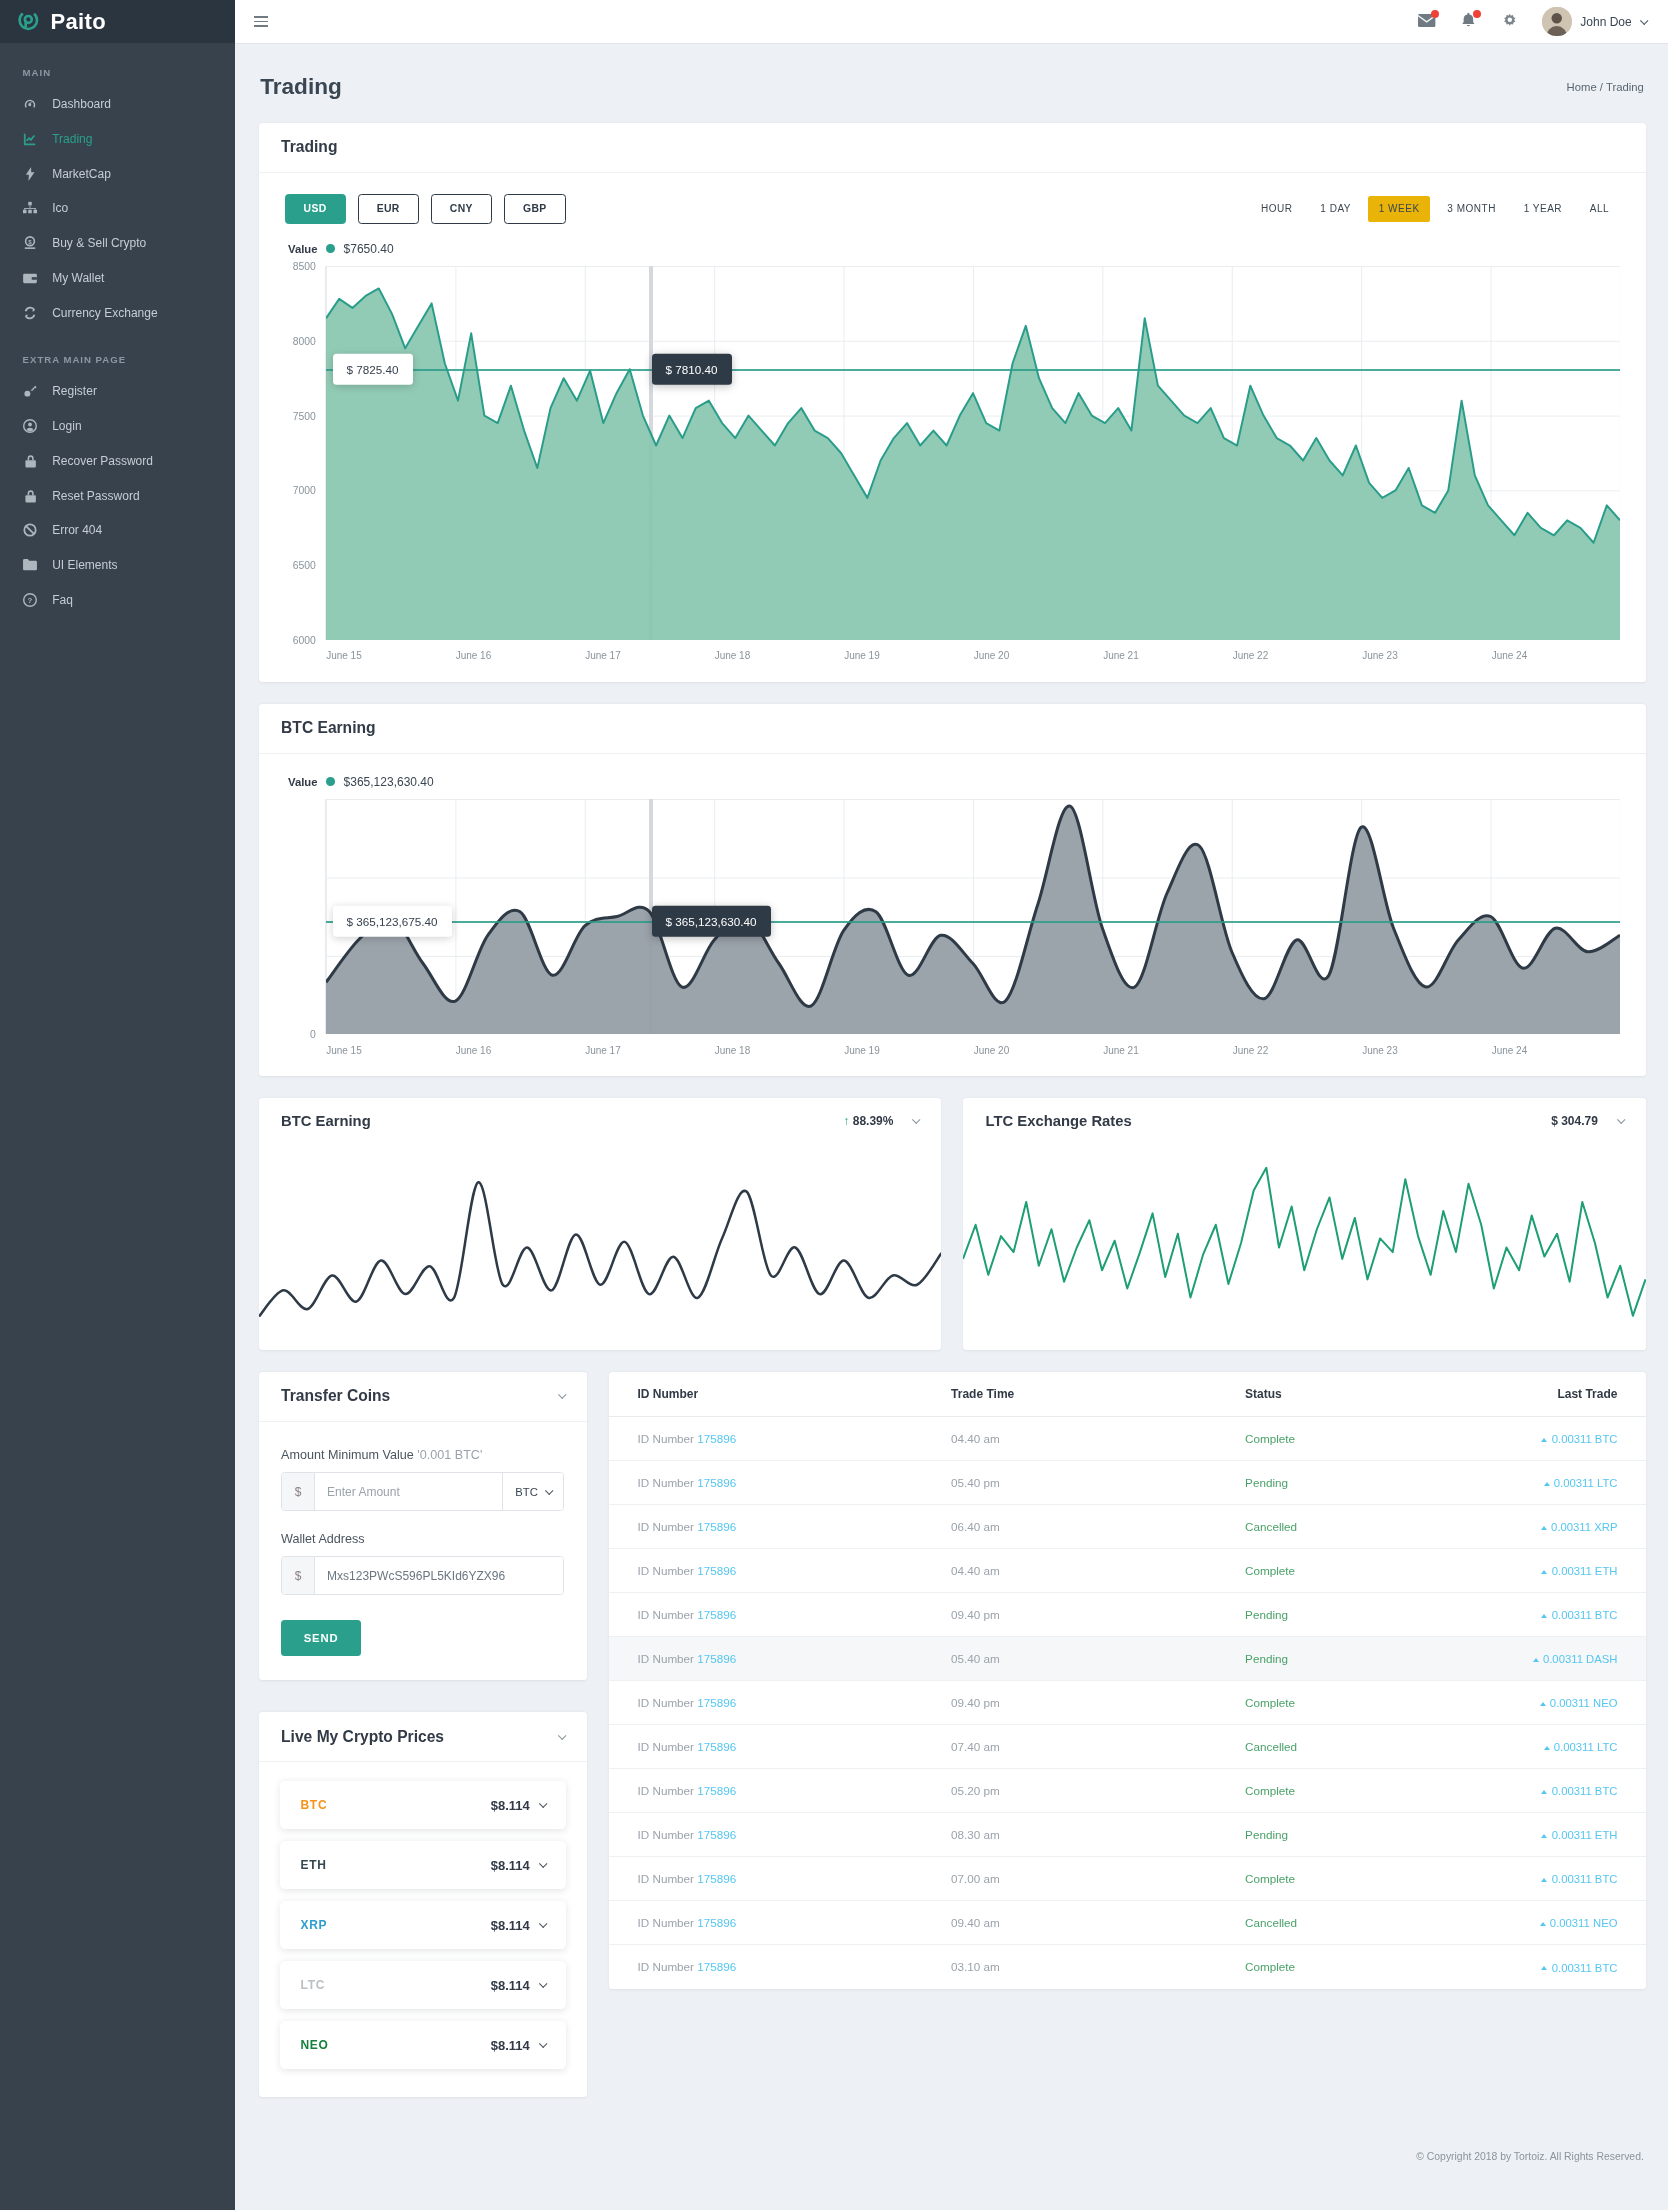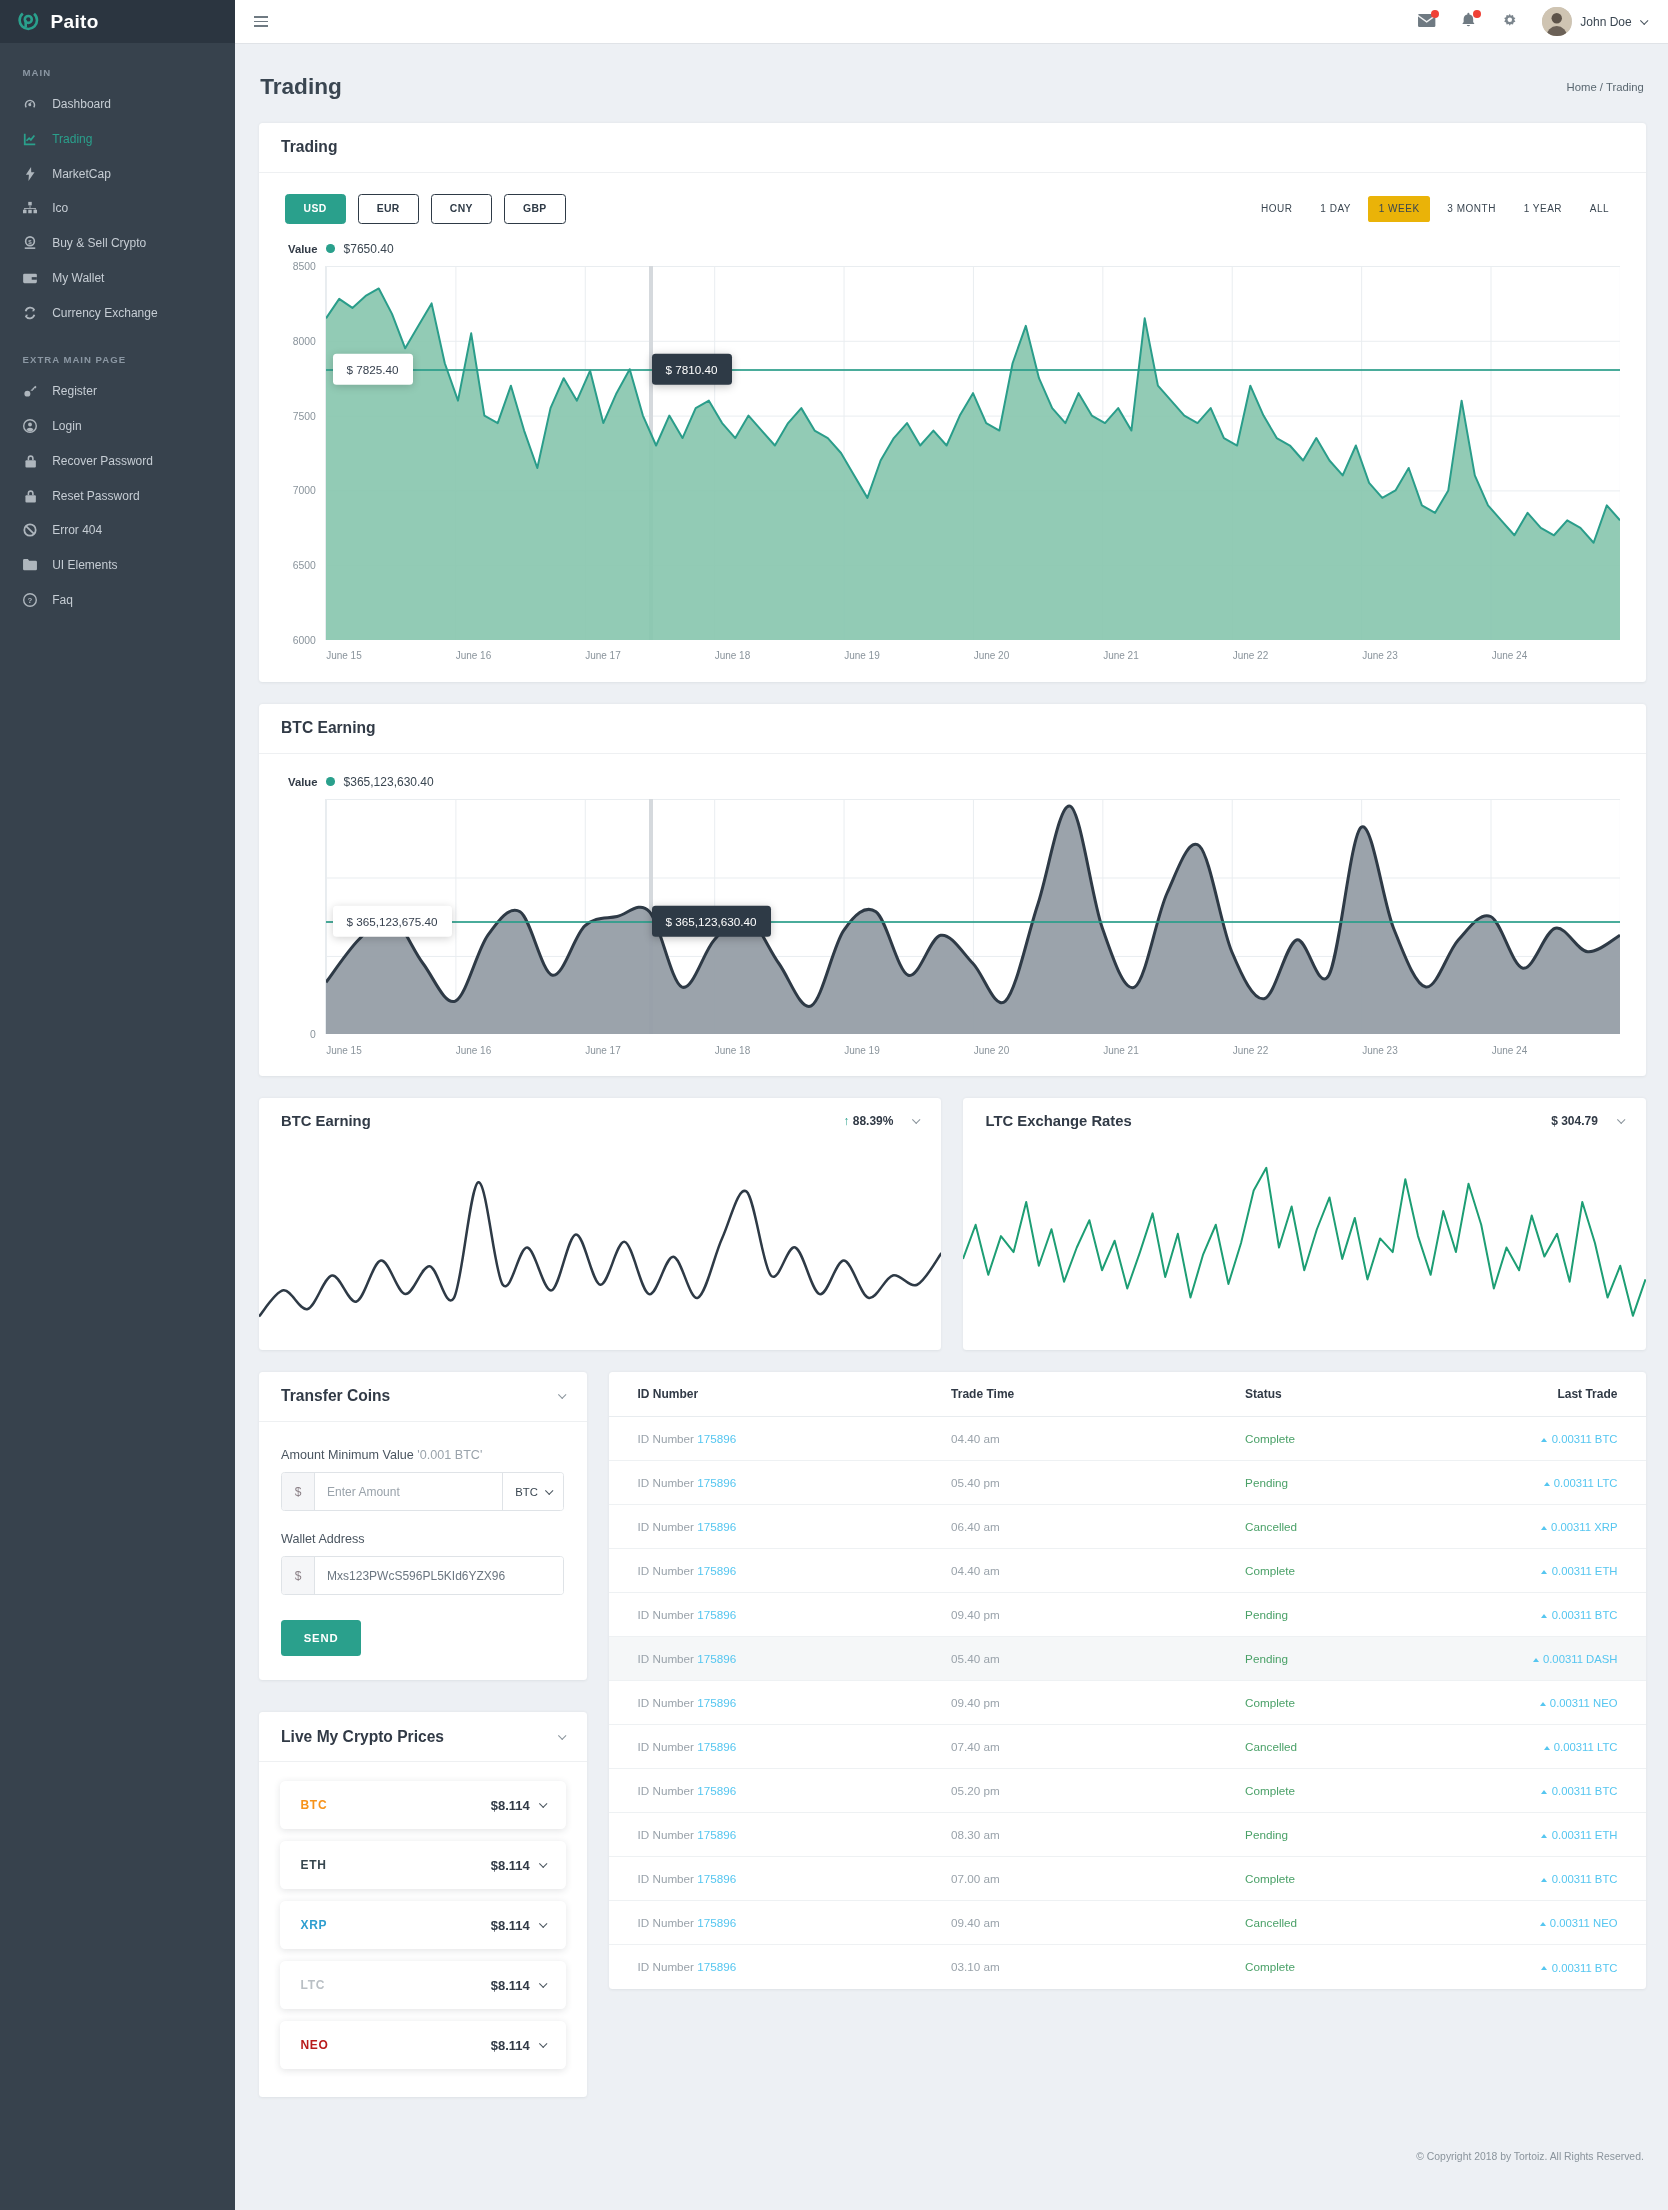--- a/index.html
+++ b/index.html
@@ -3,21 +3,21 @@
 <meta charset="utf-8">
 <style>
   * { margin:0; padding:0; box-sizing:border-box; }
   html,body { background:#edf0f4; font-family:"Liberation Sans", sans-serif; }
   body { width:1669px; }
   .app { display:flex; width:1669px; min-height:2210px; }
 
   
   .sidebar { width:235px; flex:0 0 235px; background:#37424d; min-height:2210px; }
   .brand { height:43px; background:#2b3540; display:flex; align-items:center; padding:0 17.4px; gap:10.4px; }
-  .brand-name { color:#ffffff; font-size:19px; font-weight:bold; letter-spacing:0.4px; }
+  .brand-name { color:#ffffff; font-size:22px; font-weight:bold; letter-spacing:0.4px; }
   .side-section { color:#8b97a3; font-size:9.6px; font-weight:bold; letter-spacing:1px; padding:24px 22.6px 8.7px; }
   .side-item { display:flex; align-items:center; gap:14px; padding:10.4px 22.6px; color:#c6cdd4; font-size:12px; cursor:pointer; text-decoration:none; }
   .side-item .s-icon { width:15.6px; display:inline-flex; justify-content:center; color:#aeb6bd; }
   .side-item.active, .side-item.active .s-icon { color:#2aa08c; }
   .s-icon svg { display:block; }
 
   
   .main { flex:1; display:flex; flex-direction:column; }
   .topbar { height:43px; background:#ffffff; display:flex; align-items:center; box-shadow:0 0.9px 0 rgba(0,0,0,.06); position:relative; z-index:5; }
   .burger { width:52px; height:43px; border:none; background:none; cursor:pointer; display:flex; flex-direction:column; gap:2.6px; align-items:center; justify-content:center; }
@@ -98,21 +98,21 @@
   .in-group { display:flex; align-items:stretch; border:0.9px solid #dfe3e7; border-radius:3.5px; overflow:hidden; margin-bottom:21px; }
   .in-prefix { width:33px; background:#f5f6f8; border-right:0.9px solid #dfe3e7; display:flex; align-items:center; justify-content:center; color:#8a7f86; font-size:12px; }
   .in-group input { flex:1; border:none; outline:none; padding:11.3px 12px; font-size:12px; color:#6b7680; font-family:"Liberation Sans", sans-serif; min-width:0; }
   .in-group input::placeholder { color:#9aa3ab; }
   .in-addon { display:flex; align-items:center; gap:7px; padding:0 12px; border-left:0.9px solid #dfe3e7; font-size:11.3px; color:#3a4651; cursor:pointer; background:#ffffff; }
   .send-btn { background:#2aa08c; color:#ffffff; font-weight:bold; font-size:11.3px; letter-spacing:0.9px; border:none; border-radius:3.5px; padding:12px 22.6px; cursor:pointer; margin:3.5px 0 7px; font-family:"Liberation Sans", sans-serif; }
 
   .price-list { padding:19px 21px 15.6px; }
   .price-row { display:flex; align-items:center; justify-content:space-between; background:#ffffff; border-radius:5.2px; box-shadow:0 1.7px 7px rgba(40,50,60,.12); padding:16.5px 21px; margin-bottom:12px; cursor:pointer; }
   .price-sym { font-size:12px; font-weight:bold; letter-spacing:0.7px; }
-  .sym-btc { color:#f7931a; } .sym-eth { color:#37474f; } .sym-xrp { color:#2f9fd0; } .sym-ltc { color:#b9bfc4; } .sym-neo { color:#b91c1c; }
+  .sym-btc { color:#f7931a; } .sym-eth { color:#37474f; } .sym-xrp { color:#2f9fd0; } .sym-ltc { color:#b9bfc4; } .sym-neo { color:#15803d; }
   .price-val { display:flex; align-items:center; gap:8.7px; font-size:13px; color:#313a46; font-weight:bold; }
 
   
   .table-card { flex:1; }
   .t-head, .t-row { display:flex; align-items:center; padding:0 28px 0 29px; }
   .t-head { height:45px; border-bottom:0.9px solid #e8ecef; }
   .t-head > div { font-size:12px; font-weight:bold; color:#313a46; }
   .t-row { height:44px; border-bottom:0.9px solid #eef1f3; }
   .t-row.stripe { background:#f5f7f8; }
   .c1 { width:32%; } .c2 { width:30%; } .c3 { width:24%; } .c4 { width:14%; text-align:right; }

